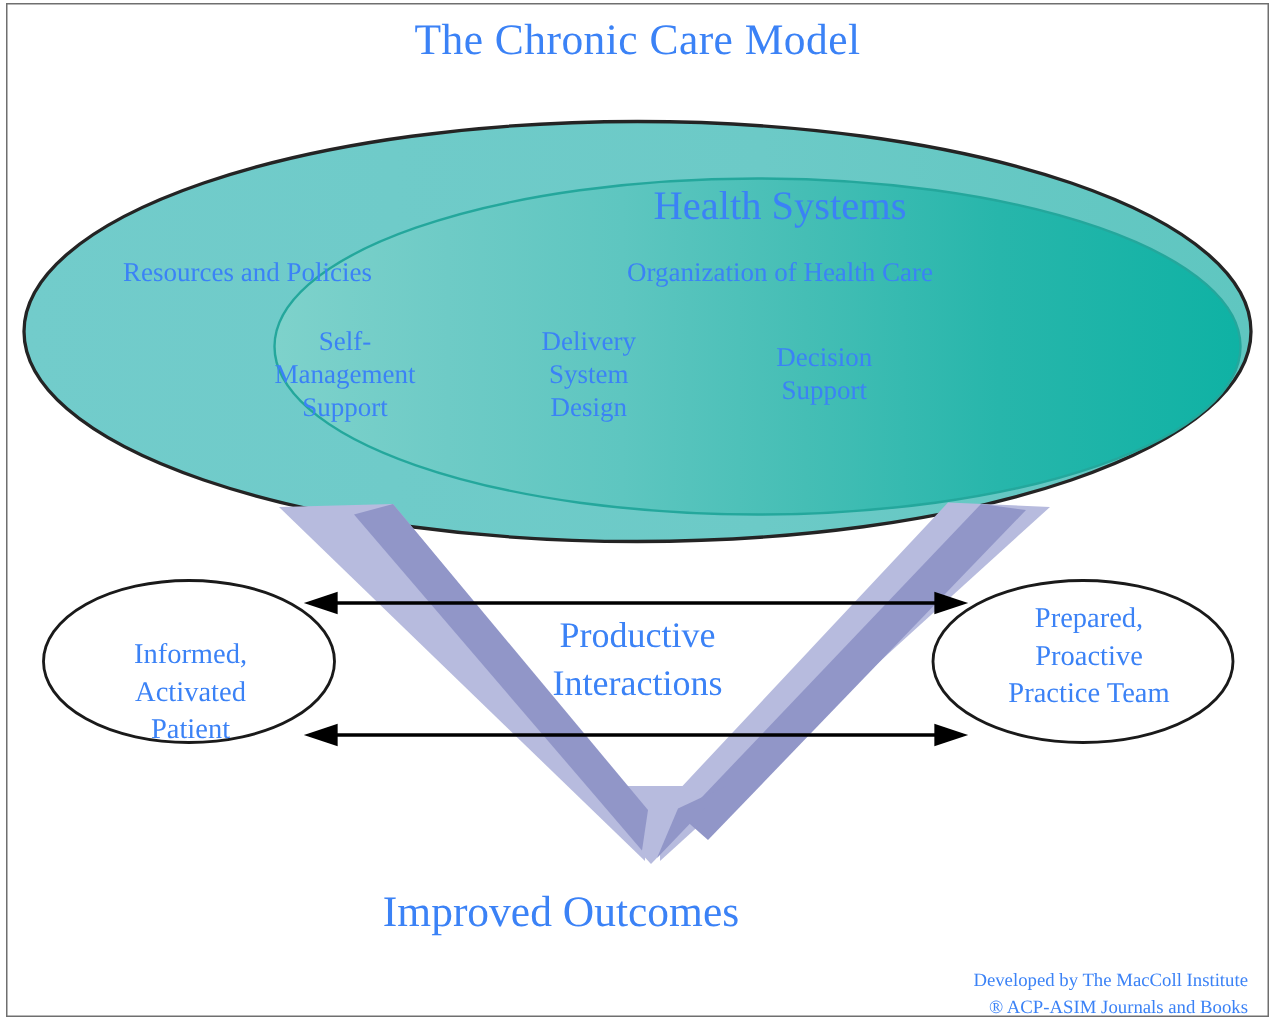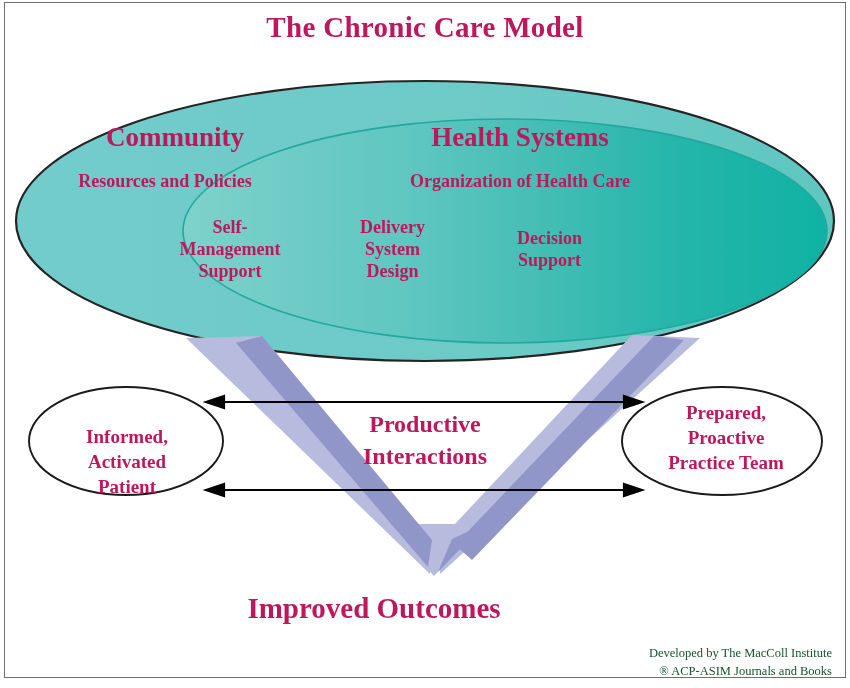--- a/index.html
+++ b/index.html
@@ -31,22 +31,22 @@
   }
   .svg-layer {
     position: absolute;
     left: 0;
     top: 0;
     width: 850px;
     height: 688px;
   }
   .txt {
     position: absolute;
-    color: #be185d;
-    font-weight: bold;
+    color: #3b82f6;
+    font-weight: normal;
     text-align: center;
     line-height: 1.08;
     white-space: pre-line;
     letter-spacing: 0px;
   }
   #page-title {
     left: 0;
     top: 12px;
     width: 850px;
     font-size: 29px;
@@ -128,21 +128,21 @@
     font-size: 29px;
   }
   #credits {
     position: absolute;
     right: 18px;
     top: 644px;
     width: 420px;
     text-align: right;
     font-size: 12.5px;
     font-weight: normal;
-    color: #14532d;
+    color: #3b82f6;
     line-height: 1.45;
     white-space: pre-line;
   }
 </style>
 </head>
 <body>
 
 <div id="frame">
 
   <div id="border-rect"></div>
@@ -188,21 +188,20 @@
     </g>
     <g stroke="#000000" stroke-width="2.2" fill="#000000">
       <line x1="216" y1="490" x2="632" y2="490"></line>
       <polygon points="206,490 224,484 224,496"></polygon>
       <polygon points="642,490 624,484 624,496"></polygon>
     </g>
   </svg>
 
   <div class="txt" id="page-title">The Chronic Care Model</div>
 
-  <div class="txt" id="community-heading">Community</div>
 
   <div class="txt" id="community-sub">Resources and Policies</div>
 
   <div class="txt" id="health-systems-heading">Health Systems</div>
 
   <div class="txt" id="health-systems-sub">Organization of Health Care</div>
 
   <div class="txt pillar" id="pillar-self-management">Self-
 Management
 Support</div>

